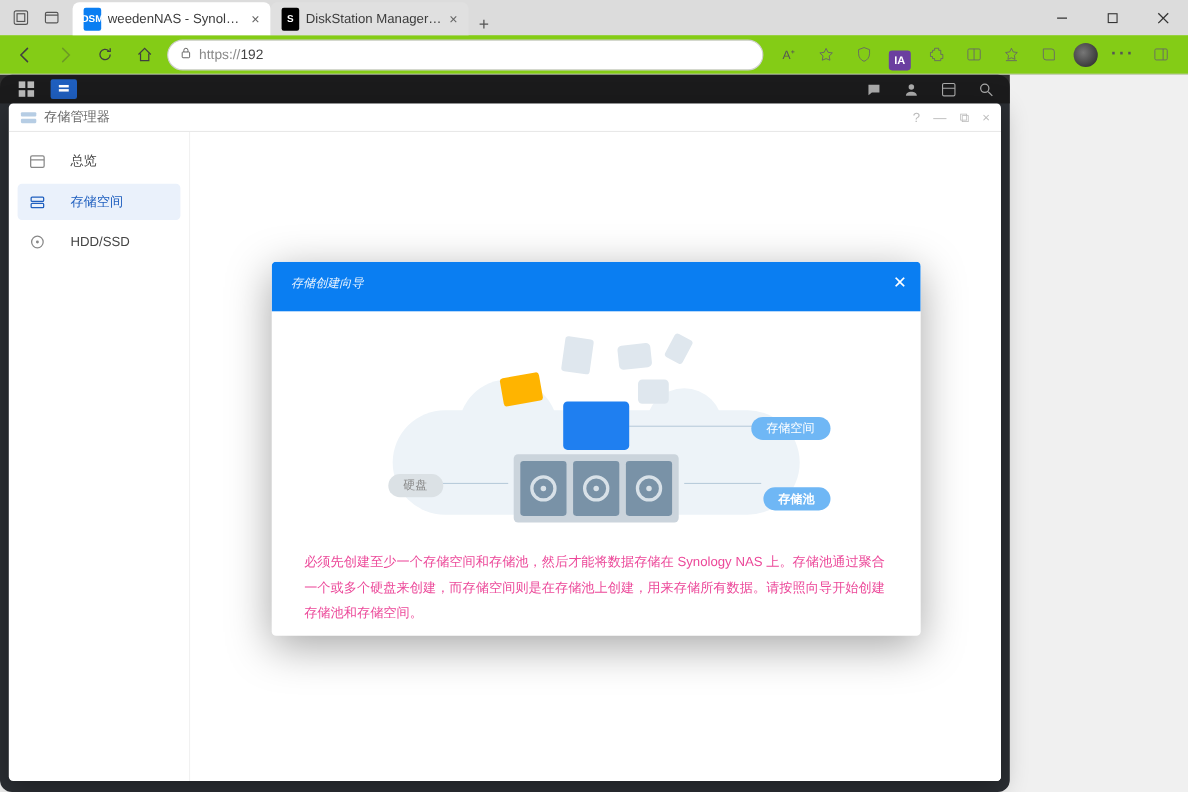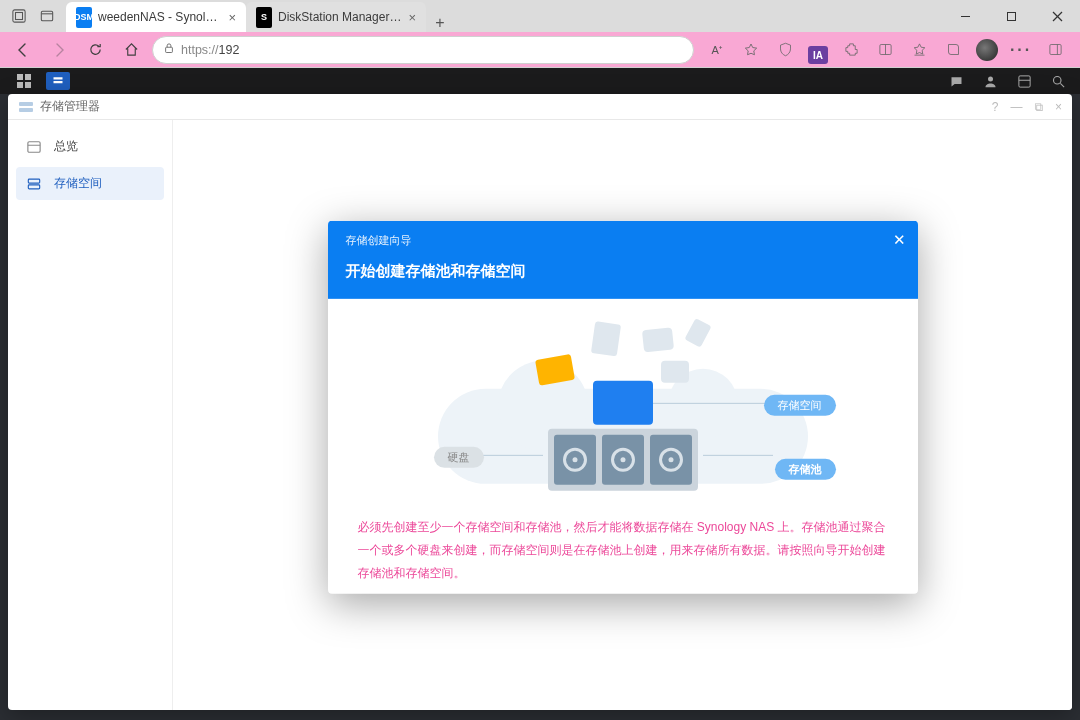--- a/index.html
+++ b/index.html
@@ -12,52 +12,52 @@
 .tabs { display: flex; flex: 1; align-items: flex-end; }
 .tab { display:flex; align-items:center; height: 30px; padding: 0 10px; font-size: 12px; color:#3b3b3b; border-top-left-radius:6px; border-top-right-radius:6px; max-width:180px; min-width:160px; }
 .tab.active { background: #fff; }
 .tab.inactive { background: #e0e0e0; }
 .tab .favicon { width:16px; height:21px; border-radius:2px; display:inline-flex; align-items:center; justify-content:center; margin-right:6px; font-size:9px; font-weight:bold; }
 .tab .tab-title { flex:1; white-space:nowrap; overflow:hidden; text-overflow:ellipsis; }
 .tab .close { margin-left:6px; color:#666; font-size:13px; }
 .newtab { width:28px; display:flex; align-items:center; justify-content:center; color:#555; font-size:16px; }
 .win-controls { display:flex; margin-left:auto; }
 .win-btn { width:46px; display:flex; align-items:center; justify-content:center; color:#333; }
-.addrbar { height: 36px; background:#f9a8d4; display:flex; align-items:center; padding: 0 8px; gap:6px; border-bottom:1px solid #d0d0d0;}
+.addrbar { height: 36px; background:#84cc16; display:flex; align-items:center; padding: 0 8px; gap:6px; border-bottom:1px solid #d0d0d0;}
 .addr-btn { width:30px; height:28px; display:flex; align-items:center;justify-content:center; color:#555; border-radius:4px; }
 .addr-input-wrap { flex:1; height:28px; background:#fff; border:1px solid #d0d0d0; border-radius:14px; display:flex; align-items:center; padding:0 10px; color:#444; font-size:12.5px; }
 .addr-input-wrap .lock { margin-right:6px; color:#666; }
 .addr-input-wrap .url { white-space:nowrap; }
 .addr-input-wrap .url .muted { color:#888; }
 .addr-right { display:flex; align-items:center; gap:12px; padding:0 6px; }
 .addr-icon { width:22px; height:22px; display:flex; align-items:center; justify-content:center; color:#555; }
 .badge-ia { width:20px;height:18px;background:#6b3fa0;color:#fff;font-size:10px;font-weight:700;display:flex;align-items:center;justify-content:center;border-radius:3px;margin-top:11px;}
 .avatar { width:22px;height:22px;border-radius:50%;background: radial-gradient(circle at 40% 40%, #777, #222); }
 
-.dsm { position: relative; width: 1080px; height: calc(720px - 68px); background: linear-gradient(180deg,#2b2e33 0%, #2b2e33 100%); }
+.dsm { position: relative; width: 918px; height: calc(720px - 68px); background: linear-gradient(180deg,#2b2e33 0%, #2b2e33 100%); border-radius: 11px; }
 .dsm-taskbar { height: 26px; background: rgba(25,25,25,0.9); display:flex; align-items:center; }
 .dsm-taskbar .left { display:flex; gap:10px; padding-left:12px; }
 .dsm-taskbar .syn-icon { width:24px;height:18px;display:flex;align-items:center;justify-content:center;color:#bbb; }
 .dsm-taskbar .right { margin-left:auto; display:flex; gap:10px; padding-right:10px; }
 
 .sm-window { position:absolute; left:8px; top:26px; right:8px; bottom:10px; background:#fff; border-radius:4px; box-shadow: 0 6px 24px rgba(0,0,0,0.3); display:flex; flex-direction:column; overflow:hidden; }
 .sm-titlebar { height:26px; display:flex; align-items:center; padding:0 10px; font-size:12px; color:#666; border-bottom:1px solid #e8e8e8; }
 .sm-titlebar .smicon { width:16px;height:16px;margin-right:6px; }
 .sm-titlebar .win-actions { margin-left:auto; display:flex; gap:12px; color:#bbb; }
 .sm-body { flex:1; display:flex; }
 .sm-sidebar { width:165px; border-right:1px solid #eee; padding:10px 8px; }
-.sb-item { display:flex; align-items:center; gap:12px; font-size:12px; color:#444; padding:8px 10px; border-radius:4px; margin-bottom:4px; }
+.sb-item { display:flex; align-items:center; gap:22px; font-size:12px; color:#444; padding:8px 10px; border-radius:4px; margin-bottom:4px; }
 .sb-item.active { background:#eaf1fb; color:#1f5fbf; }
 .sb-item .sbicon { width:16px;height:16px;color:#888; display:flex;align-items:center;justify-content:center;}
 .sb-item.active .sbicon { color:#1f5fbf; }
 .sm-main { flex:1; position:relative; background:#fff; }
 
 .modal { position:absolute; left:50%; top:50%; transform:translate(-50%, -52%); width:590px; background:#fff; border-radius:4px; box-shadow:0 10px 40px rgba(0,0,0,0.35); overflow:hidden; }
 .modal-header { background:#0a7ef2; color:#fff; padding:12px 18px 18px; position:relative; }
-.modal-header .mh-small { font-size:11px; opacity:0.9; }
+.modal-header .mh-small { font-size:11px; opacity:0.9;font-style:italic; }
 .modal-header .mh-title { font-size:15px; font-weight:600; margin-top:14px; }
 .modal-header .mh-close { position:absolute; right:12px; top:10px; color:#fff; font-size:15px; cursor:pointer; }
 .modal-body { padding: 18px 30px 10px; }
 .illus { position:relative; height:185px; }
 .floaters { position:absolute; left:50%; top:6px; transform:translateX(-50%); width:260px; height:80px; }
 .float-doc { position:absolute; width:26px;height:32px;background:#dfe7ee;border-radius:3px; }
 .float-folder { position:absolute; left:44px; top:34px; width:36px;height:26px;background:#ffb400;border-radius:3px;transform:rotate(-10deg); }
 .cloud { position:absolute; left:50%; top:72px; transform:translateX(-50%); width:370px; height:95px; background:#edf3f8; border-radius:60px; }
 .cloud::before { content:""; position:absolute; left:60px; top:-28px; width:90px;height:90px;background:#edf3f8;border-radius:50%; }
 .cloud::after { content:""; position:absolute; right:70px; top:-20px; width:70px;height:70px;background:#edf3f8;border-radius:50%; }
@@ -277,27 +277,35 @@
         </div>
         <div class="sb-item active">
           <span class="sbicon">
               <svg width="14" height="14" viewBox="0 0 16 16">
                 <rect x="1.5" y="2.5" width="13" height="4.5" rx="1" fill="none" stroke="currentColor" stroke-width="1.3"></rect>
                 <rect x="1.5" y="9" width="13" height="4.5" rx="1" fill="none" stroke="currentColor" stroke-width="1.3"></rect>
               </svg>
             </span>
           <span>存储空间</span>
         </div>
+        <div class="sb-item">
+          <span class="sbicon">
+              <svg width="14" height="14" viewBox="0 0 16 16">
+                <circle cx="8" cy="8" r="6" fill="none" stroke="currentColor" stroke-width="1.3"></circle>
+                <circle cx="8" cy="8" r="1.5" fill="currentColor"></circle>
+              </svg>
+            </span>
+          <span>HDD/SSD</span>
+        </div>
       </div>
       <div class="sm-main">
 
         <div class="modal">
           <div class="modal-header">
             <div class="mh-small">存储创建向导</div>
-            <div class="mh-title">开始创建存储池和存储空间</div>
             <div class="mh-close">✕</div>
           </div>
           <div class="modal-body">
             <div class="illus">
               <div class="cloud"></div>
               <div class="floaters">
                 <div class="float-doc" style="left:100px;top:0;transform:rotate(8deg);"></div>
                 <div class="float-doc" style="left:150px;top:6px;transform:rotate(-6deg);width:30px;height:22px;border-radius:4px;"></div>
                 <div class="float-doc" style="left:196px;top:-2px;transform:rotate(28deg);width:18px;height:24px;"></div>
                 <div class="float-doc" style="left:168px;top:38px;width:28px;height:22px;border-radius:4px;"></div>

